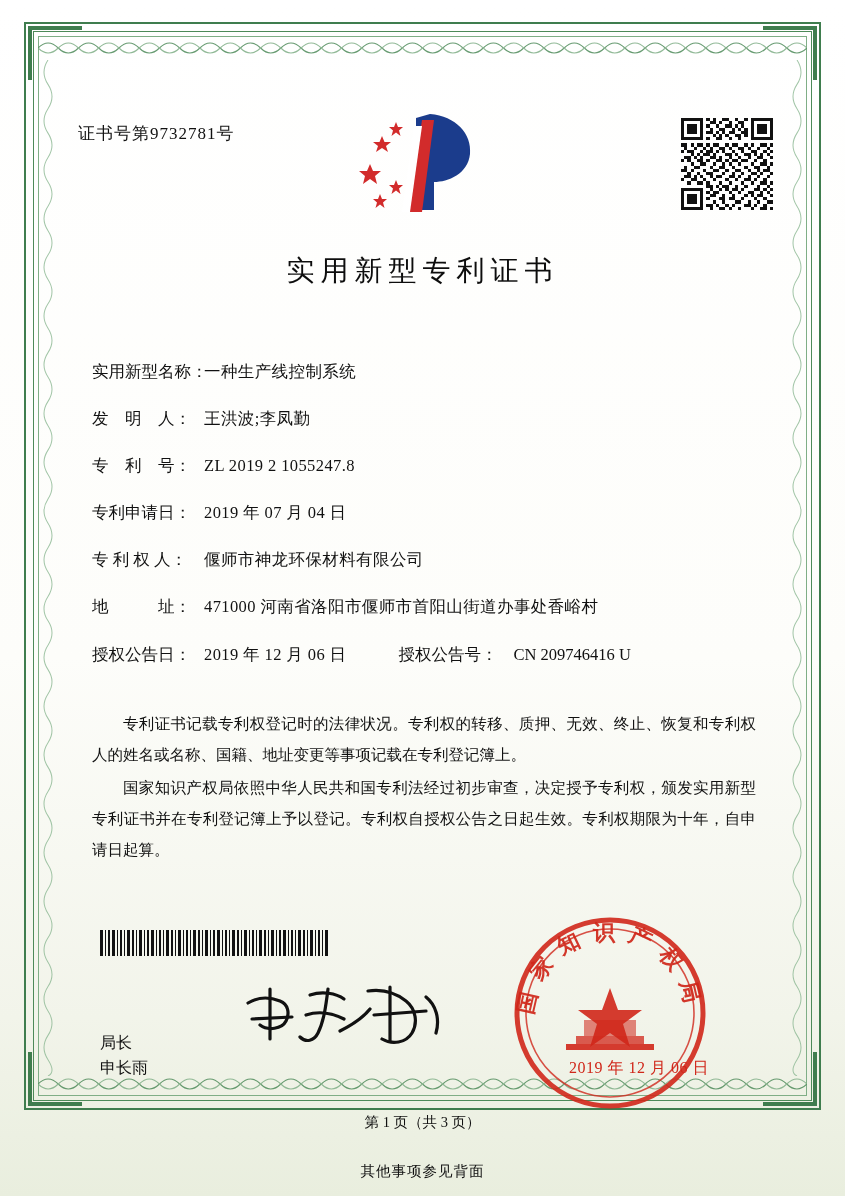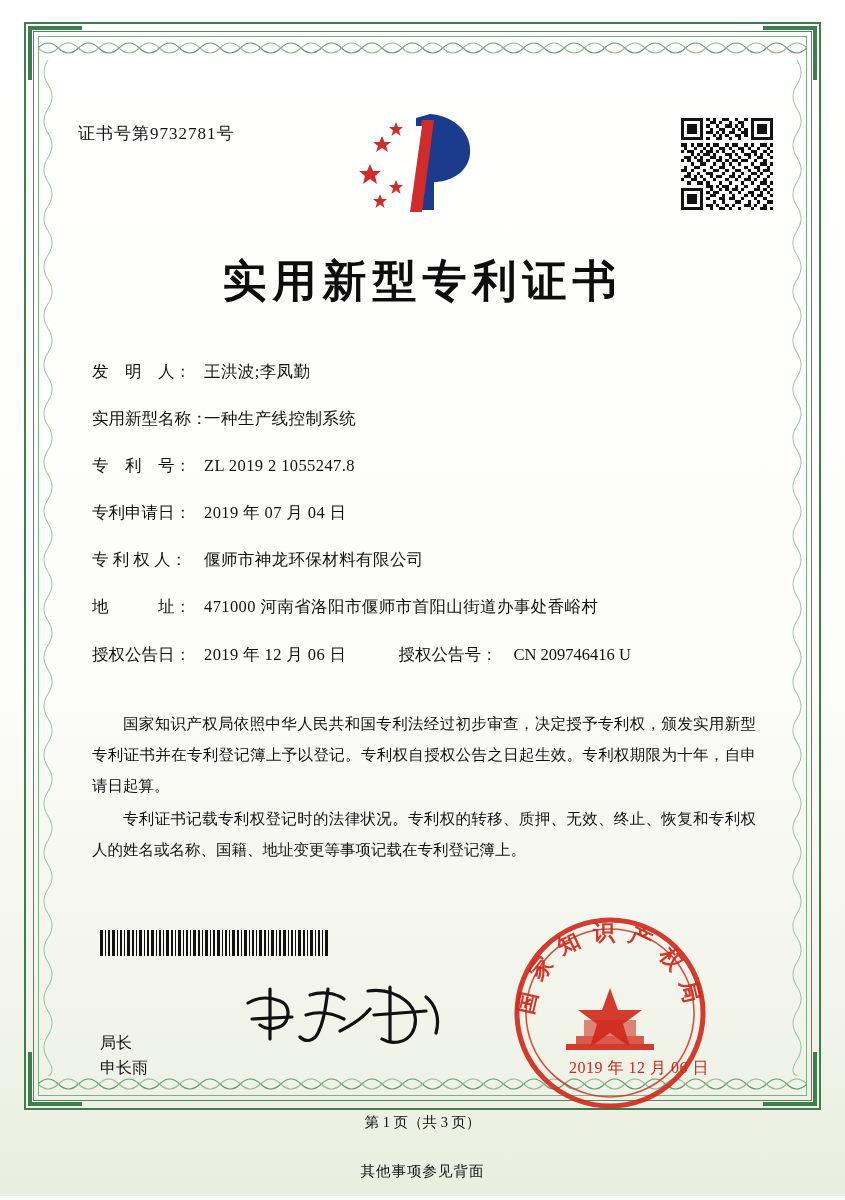--- a/index.html
+++ b/index.html
@@ -111,22 +111,22 @@
     height: 92px;
   }
   .qr svg { display: block; }
 
   .title {
     position: absolute;
     left: 0;
     right: 0;
     top: 252px;
     text-align: center;
-    font-size: 44px;
-    font-weight: bold;
+    font-size: 28px;
+    font-weight: normal;
     letter-spacing: 6px;
     color: #0d0d0d;
     font-family: "DejaVu Serif", "Liberation Serif", serif;
   }
 
   
   .fields {
     position: absolute;
     left: 92px;
     top: 360px;
@@ -526,26 +526,26 @@
           <rect x="25" y="28" width="2" height="1"></rect>
           <rect x="28" y="28" width="1" height="1"></rect>
       </g>
     </svg>
   </div>
 
   <div class="title">实用新型专利证书</div>
 
   <div class="fields">
     <div class="field-row">
+      <div class="field-label">实用新型名称：</div>
+      <div class="field-value">一种生产线控制系统</div>
+    </div>
+    <div class="field-row">
       <div class="field-label">发　明　人：</div>
       <div class="field-value">王洪波;李凤勤</div>
-    </div>
-    <div class="field-row">
-      <div class="field-label">实用新型名称：</div>
-      <div class="field-value">一种生产线控制系统</div>
     </div>
     <div class="field-row">
       <div class="field-label">专　利　号：</div>
       <div class="field-value">ZL 2019 2 1055247.8</div>
     </div>
     <div class="field-row">
       <div class="field-label">专利申请日：</div>
       <div class="field-value">2019 年 07 月 04 日</div>
     </div>
     <div class="field-row">
@@ -558,22 +558,22 @@
     </div>
     <div class="field-row split">
       <div class="field-label">授权公告日：</div>
       <div class="field-value">2019 年 12 月 06 日</div>
       <div class="label2">授权公告号：</div>
       <div class="value2">CN 209746416 U</div>
     </div>
   </div>
 
   <div class="paras">
+    <p class="para">专利证书记载专利权登记时的法律状况。专利权的转移、质押、无效、终止、恢复和专利权人的姓名或名称、国籍、地址变更等事项记载在专利登记簿上。</p>
     <p class="para">国家知识产权局依照中华人民共和国专利法经过初步审查，决定授予专利权，颁发实用新型专利证书并在专利登记簿上予以登记。专利权自授权公告之日起生效。专利权期限为十年，自申请日起算。</p>
-    <p class="para">专利证书记载专利权登记时的法律状况。专利权的转移、质押、无效、终止、恢复和专利权人的姓名或名称、国籍、地址变更等事项记载在专利登记簿上。</p>
   </div>
 
   <div class="barcode">
     <svg width="230" height="26" viewBox="0 0 230 26" shape-rendering="crispEdges">
       <rect width="230" height="26" fill="#ffffff" fill-opacity="0"></rect>
       <g fill="#111111">
         <rect x="0" y="0" width="3" height="26"></rect>
           <rect x="5" y="0" width="1" height="26"></rect>
         <rect x="8" y="0" width="2" height="26"></rect>
           <rect x="12" y="0" width="3" height="26"></rect>

